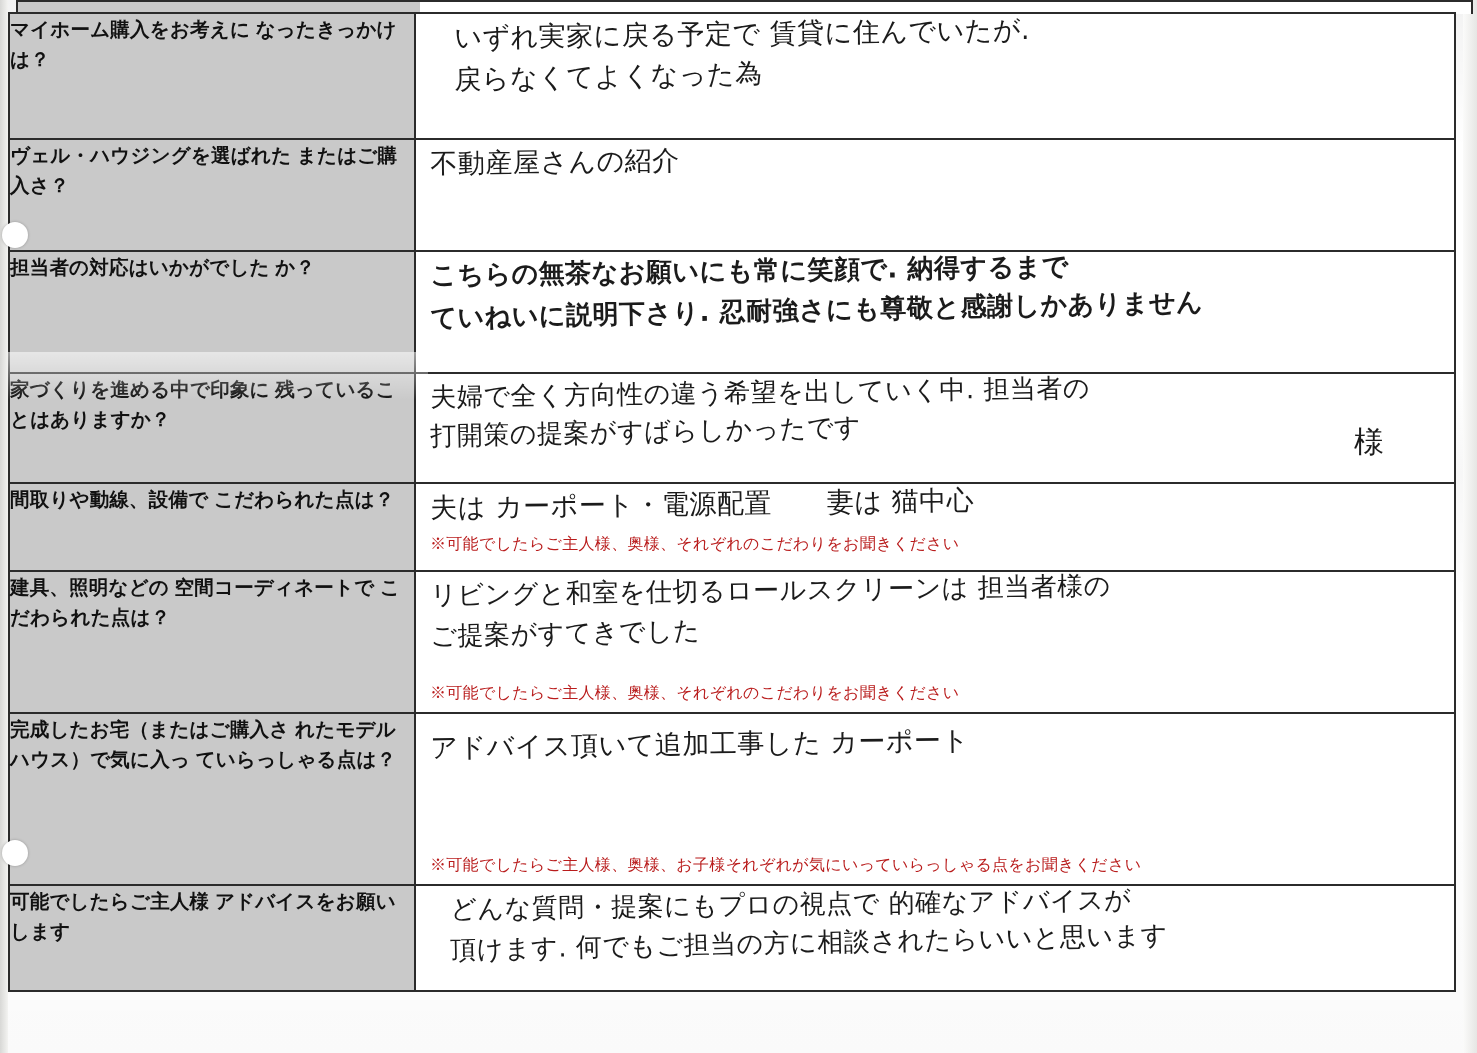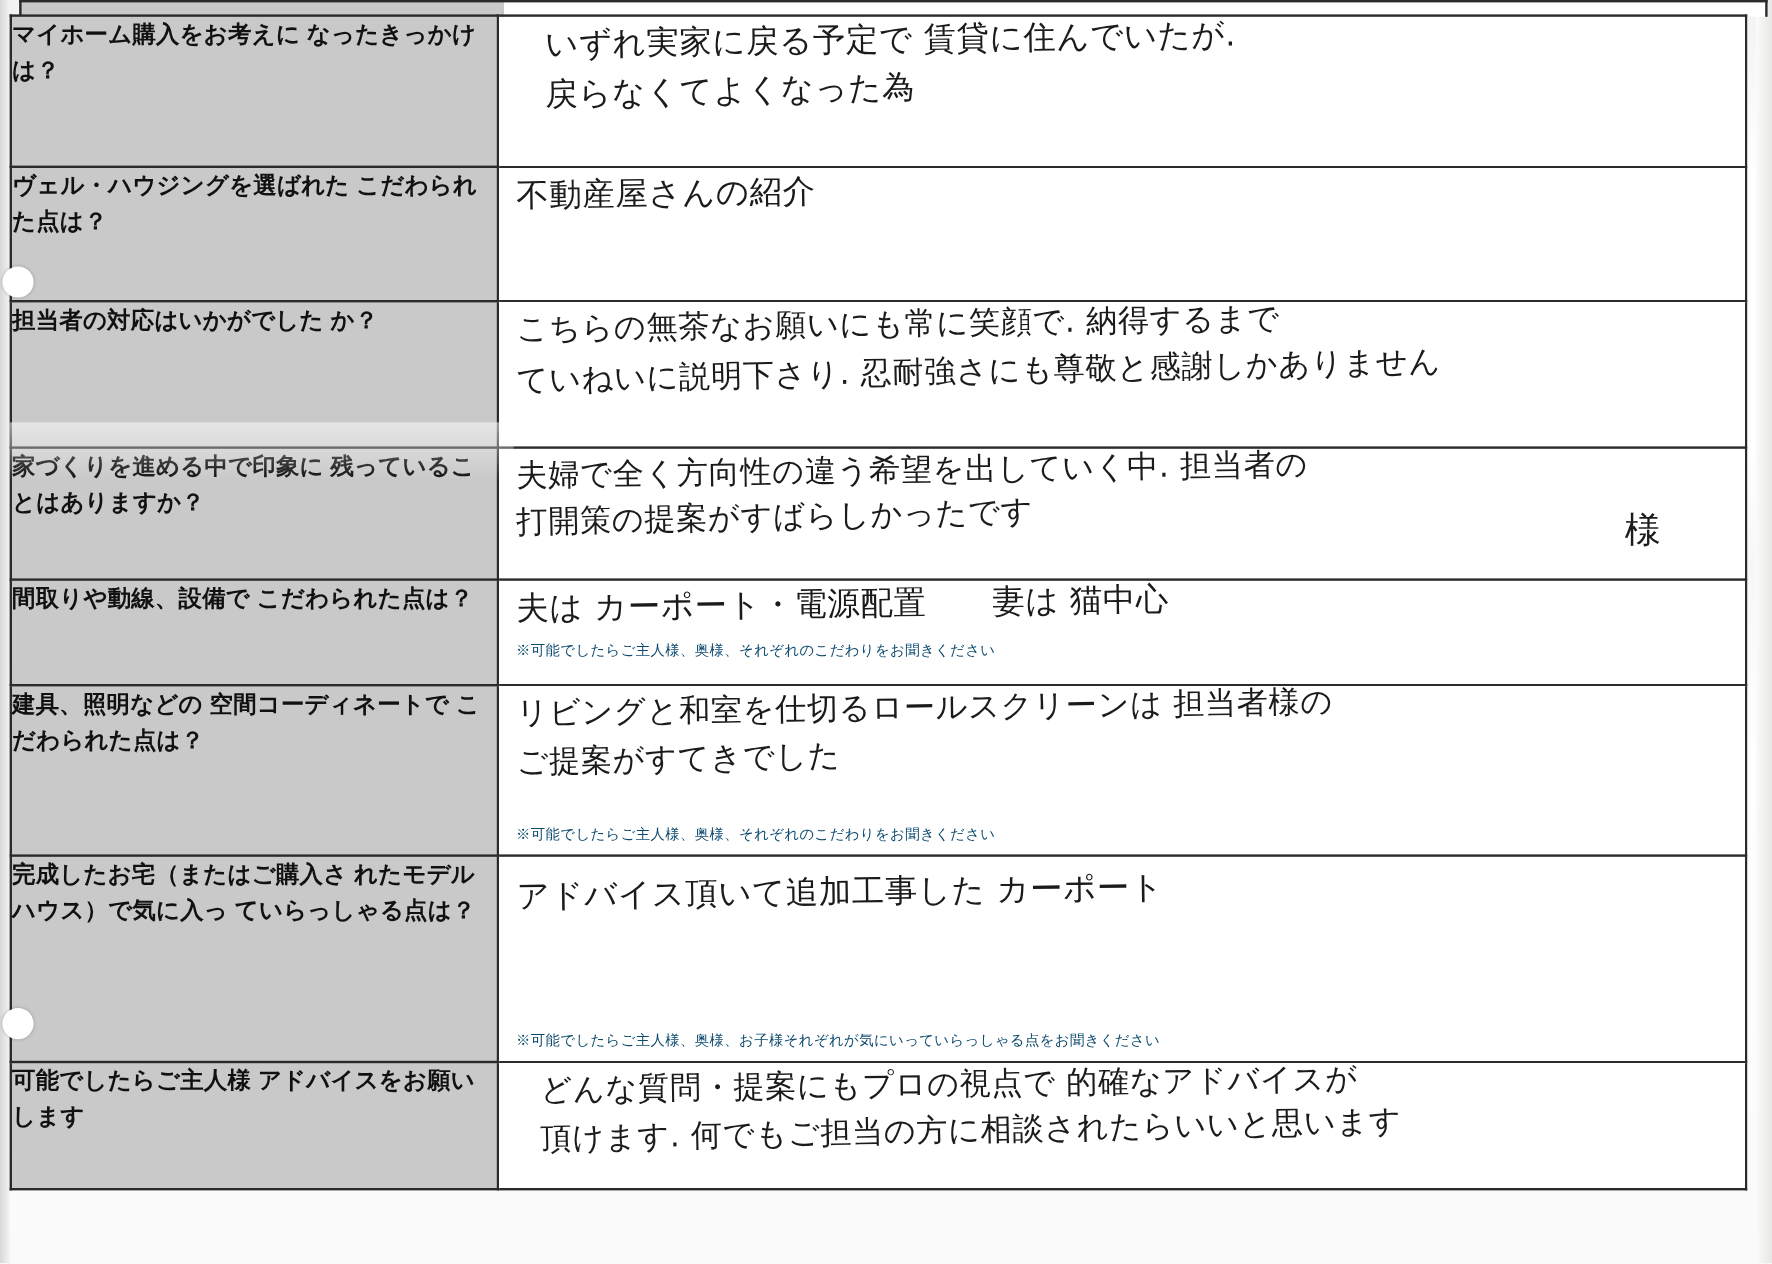--- a/index.html
+++ b/index.html
@@ -70,22 +70,22 @@
     font-size: 27px;
     line-height: 1.35;
     letter-spacing: 0.5px;
     padding: 6px 10px 4px 14px;
     transform: rotate(-0.8deg);
     transform-origin: left top;
     white-space: pre-wrap;
   }
   .hand.l2 { transform: rotate(-1.2deg); }
   .note {
-    font-size: 12px;
-    color: #0c4a6e;
+    font-size: 16px;
+    color: #b91c1c;
     padding: 0 0 4px 14px;
     letter-spacing: 0.3px;
     font-family: Liberation Serif, serif;
   }
   .note.bottom {
     position: absolute;
     left: 0;
     bottom: 4px;
   }
   .topstub {
@@ -169,33 +169,33 @@
           <td class="acell">
             <div class="ansbox" style="height:124px;padding-left:24px;">
               <div class="hand">いずれ実家に戻る予定で 賃貸に住んでいたが.</div>
               <div class="hand l2" style="padding-top:2px;">戻らなくてよくなった為</div>
             </div>
           </td>
         </tr>
 
         <tr>
           <td class="qcell">ヴェル・ハウジングを選ばれた
-こだわられた点は？</td>
+またはご購入さ？</td>
           <td class="acell">
             <div class="ansbox" style="height:110px;">
               <div class="hand">不動産屋さんの紹介</div>
             </div>
           </td>
         </tr>
 
         <tr>
           <td class="qcell">担当者の対応はいかがでした
 か？</td>
           <td class="acell">
-            <div class="ansbox" style="height:120px;">
+            <div class="ansbox" style="height:120px;font-weight:bold;">
               <div class="hand" style="font-size:26px;">こちらの無茶なお願いにも常に笑顔で. 納得するまで</div>
               <div class="hand l2" style="font-size:26px; padding-top:4px;">ていねいに説明下さり. 忍耐強さにも尊敬と感謝しかありません</div>
             </div>
           </td>
         </tr>
 
         <tr>
           <td class="qcell">家づくりを進める中で印象に
 残っていることはありますか？</td>
           <td class="acell">

